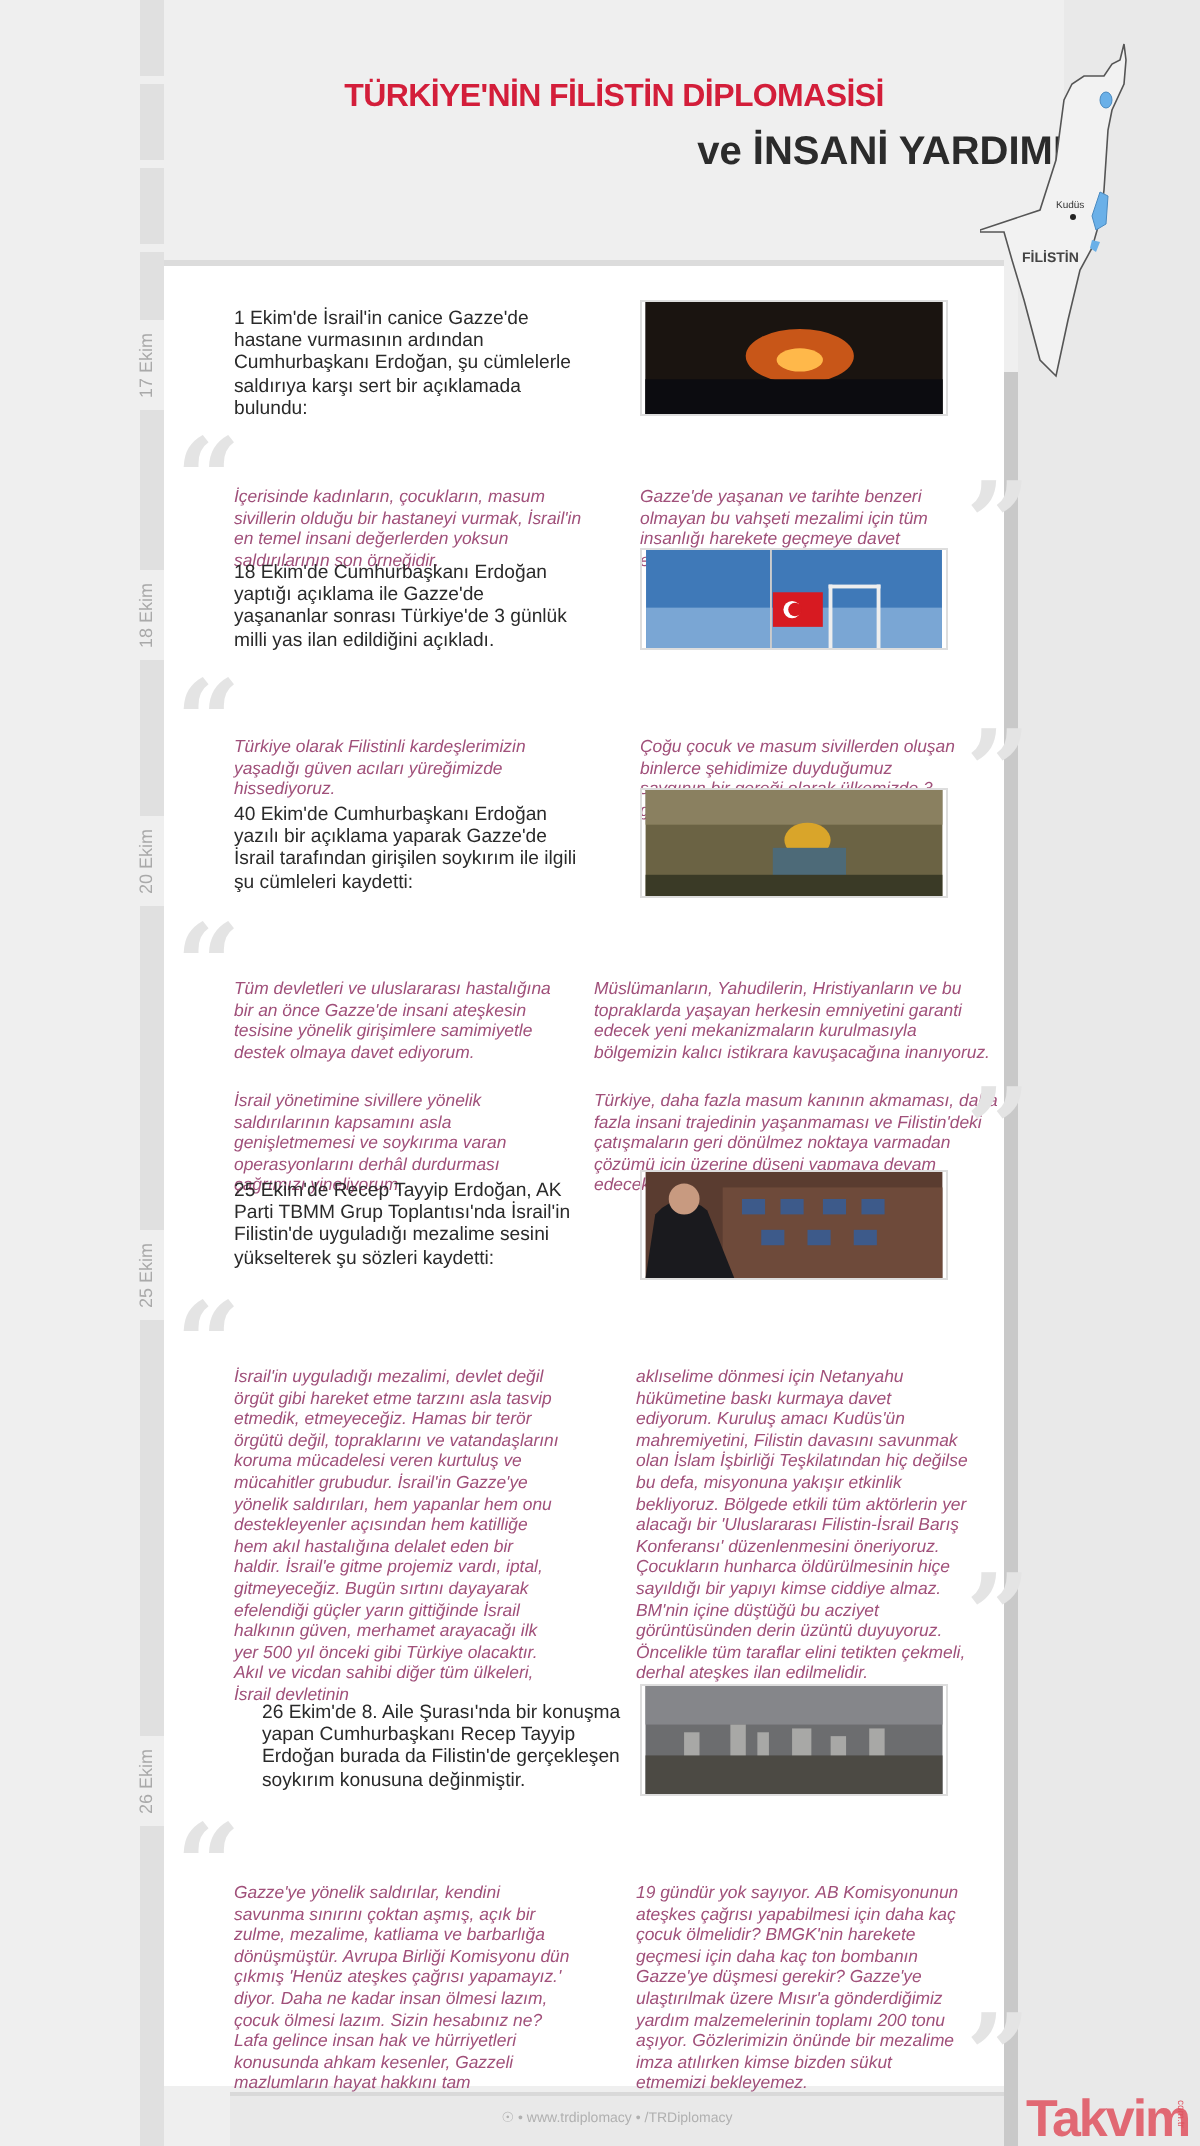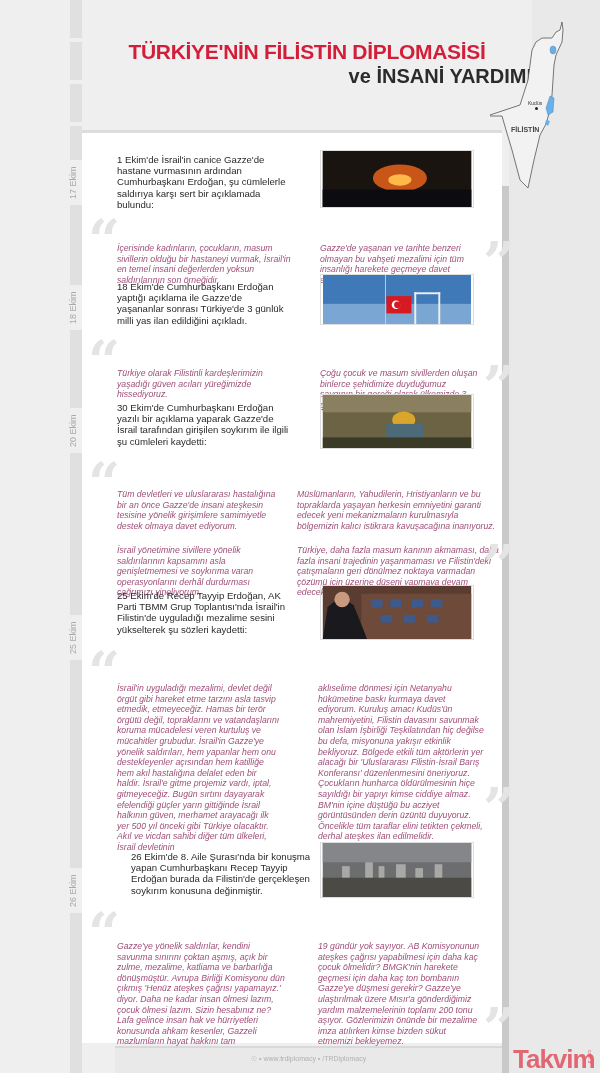--- a/index.html
+++ b/index.html
@@ -6,21 +6,21 @@
   html, body { width: 600px; height: 1073px; overflow: hidden; background: #efefef; }
   body { font-family: "Liberation Sans", sans-serif; position: relative; }
 
   .page-num { position: absolute; left: 285px; top: -15px; width: 30px; height: 30px; border-radius: 50%; background: #c8c8c8; color: #fff; font-size: 8px; font-weight: bold; text-align: center; padding-top: 17px; }
 
   .timeline { position: absolute; left: 70px; top: 0; width: 12px; height: 1073px; }
   .tl-seg { position: absolute; left: 0; width: 12px; background: #e0e0e0; }
   .tl-label { position: absolute; left: -2px; width: 16px; font-size: 9px; color: #a9a9a9; writing-mode: vertical-rl; transform: rotate(180deg); text-align: center; white-space: nowrap; background: #efefef; }
 
   .header { position: absolute; left: 82px; top: 0; width: 450px; height: 133px; background: #efefef; }
-  .title-1 { position: absolute; left: 0; right: 0; top: 40px; text-align: center; font-size: 21px; font-weight: bold; color: #d31e3a; letter-spacing: -0.3px; }
+  .title-1 { position: absolute; left: 0; right: 0; top: 40px; text-align: center; font-size: 16px; font-weight: bold; color: #d31e3a; letter-spacing: -0.3px; }
   .title-2 { position: absolute; left: 0; right: 0; top: 65px; text-align: right; font-size: 20px; font-weight: bold; color: #2b2b2b; }
   .header-rule { position: absolute; left: 82px; top: 130px; width: 420px; height: 3px; background: #dcdcdc; }
 
   .content { position: absolute; left: 82px; top: 133px; width: 420px; height: 910px; background: #fff; }
   .side-bar { position: absolute; left: 502px; top: 186px; width: 7px; height: 887px; background: #c9c9c9; }
   .right-bg { position: absolute; left: 509px; top: 0; width: 91px; height: 1073px; background: #e9e9e9; }
 
   .map { position: absolute; left: 490px; top: 20px; width: 110px; height: 170px; }
   .map-city { position: absolute; left: 528px; top: 100px; font-size: 5px; color: #333; }
   .map-dot { position: absolute; left: 535px; top: 107px; width: 3px; height: 3px; border-radius: 50%; background: #222; }
@@ -96,21 +96,21 @@
     <circle cx="77.5" cy="31" r="3.5" fill="#d71a21"></circle>
   <rect x="95" y="18" width="2" height="33" fill="#eee"></rect>
     <rect x="120" y="18" width="2" height="33" fill="#eee"></rect>
   <rect x="95" y="18" width="27" height="2" fill="#eee"></rect>
 </svg>
 <div class="qopen" style="left:88px;top:333px">“</div>
 <div class="quote" style="left:117px;top:340px;width:150px">Türkiye olarak Filistinli kardeşlerimizin yaşadığı güven acıları yüreğimizde hissediyoruz.</div>
 <div class="quote" style="left:320px;top:340px;width:160px">Çoğu çocuk ve masum sivillerden oluşan binlerce şehidimize duyduğumuz saygının bir gereği olarak ülkemizde 3 günlük millî yas ilan edilmiştir.</div>
 <div class="qclose" style="left:483px;top:358px">”</div>
 
-<div class="intro" style="left:117px;top:402px;width:175px">30 Ekim'de Cumhurbaşkanı Erdoğan yazılı bir açıklama yaparak Gazze'de İsrail tarafından girişilen soykırım ile ilgili şu cümleleri kaydetti:</div>
+<div class="intro" style="left:117px;top:402px;width:175px">40 Ekim'de Cumhurbaşkanı Erdoğan yazılı bir açıklama yaparak Gazze'de İsrail tarafından girişilen soykırım ile ilgili şu cümleleri kaydetti:</div>
 <svg class="photo" style="left:320px;top:394px;height:55px" viewBox="0 0 154 55">
   <rect width="154" height="55" fill="#6b6344"></rect>
   <rect y="0" width="154" height="18" fill="#8a8060"></rect>
   <ellipse cx="84" cy="26" rx="12" ry="9" fill="#d9a52a"></ellipse>
   <rect x="66" y="30" width="38" height="18" fill="#4d6a78"></rect>
   <rect y="44" width="154" height="11" fill="#3a3a26"></rect>
 </svg>
 <div class="qopen" style="left:88px;top:455px">“</div>
 <div class="quote" style="left:117px;top:461px;width:160px">Tüm devletleri ve uluslararası hastalığına bir an önce Gazze'de insani ateşkesin tesisine yönelik girişimlere samimiyetle destek olmaya davet ediyorum.</div>
 <div class="quote" style="left:117px;top:517px;width:160px">İsrail yönetimine sivillere yönelik saldırılarının kapsamını asla genişletmemesi ve soykırıma varan operasyonlarını derhâl durdurması çağrımızı yineliyorum.</div>

